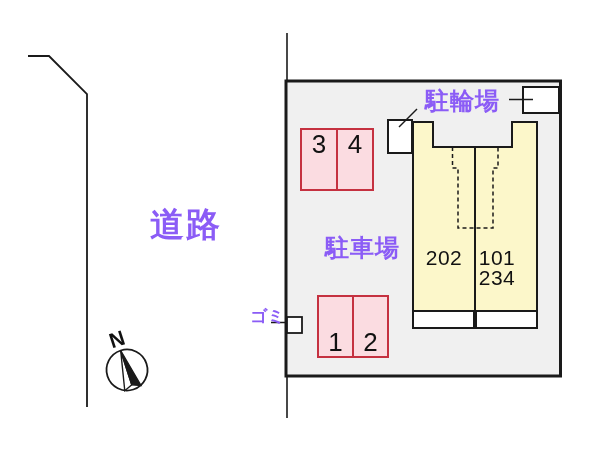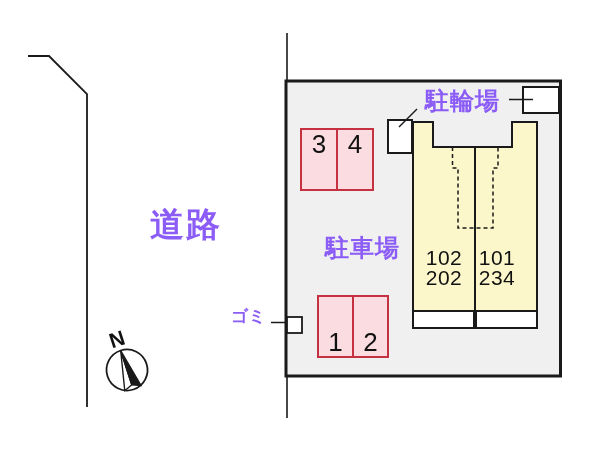--- a/index.html
+++ b/index.html
@@ -14,21 +14,21 @@
   .label{
     position:absolute;
     color:#8b5cf6;
     font-weight:bold;
     white-space:nowrap;
     line-height:1.1;
   }
   .lbl-road{left:150px;top:206px;font-size:34px;letter-spacing:2px;}
   .lbl-parking{left:302px;top:235px;font-size:24px;letter-spacing:1px;margin-left:23px;}
   .lbl-bicycle{left:425px;top:88px;font-size:24px;letter-spacing:1px;}
-  .lbl-garbage{left:231px;top:306px;width:54px;font-size:17px;line-height:21px;text-align:left;white-space:normal;}
+  .lbl-garbage{left:231px;top:306px;width:54px;font-size:17px;line-height:21px;text-align:right;white-space:normal;}
   .lbl-garbage span{display:block;}
   .unit-label{
     position:absolute;
     text-align:center;
     font-size:21px;
     line-height:20px;
     font-weight:normal;
     color:#111111;
     letter-spacing:0.5px;
   }
@@ -95,21 +95,20 @@
 
   <div class="label lbl-road">道路</div>
   <div class="label lbl-parking">駐車場</div>
   <div class="label lbl-bicycle">駐輪場</div>
 
   <div class="label lbl-garbage">
     <span>ゴミ</span>
   </div>
 
   <div class="unit-label unit-left">
-    <span>102</span>
     <span>202</span>
   </div>
   <div class="unit-label unit-right">
     <span>101</span>
     <span>234</span>
   </div>
 
   <div class="space-num sp3">3</div>
   <div class="space-num sp4">4</div>
   <div class="space-num sp1">1</div>

